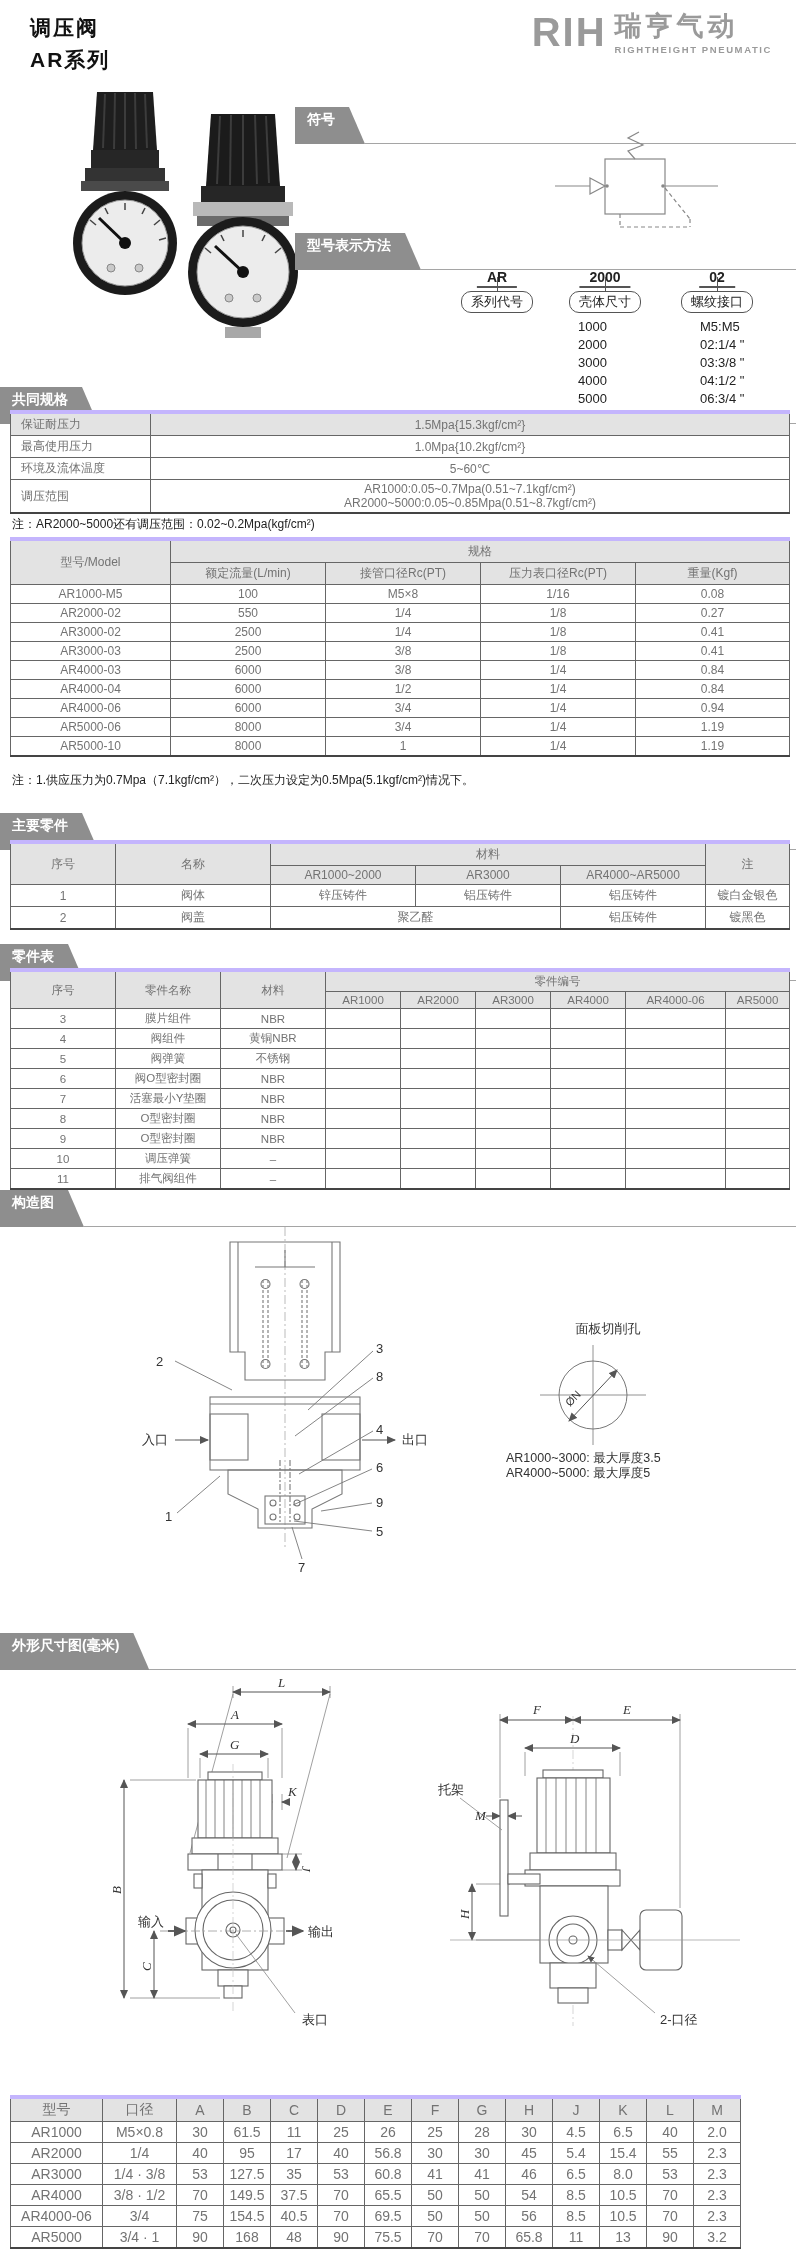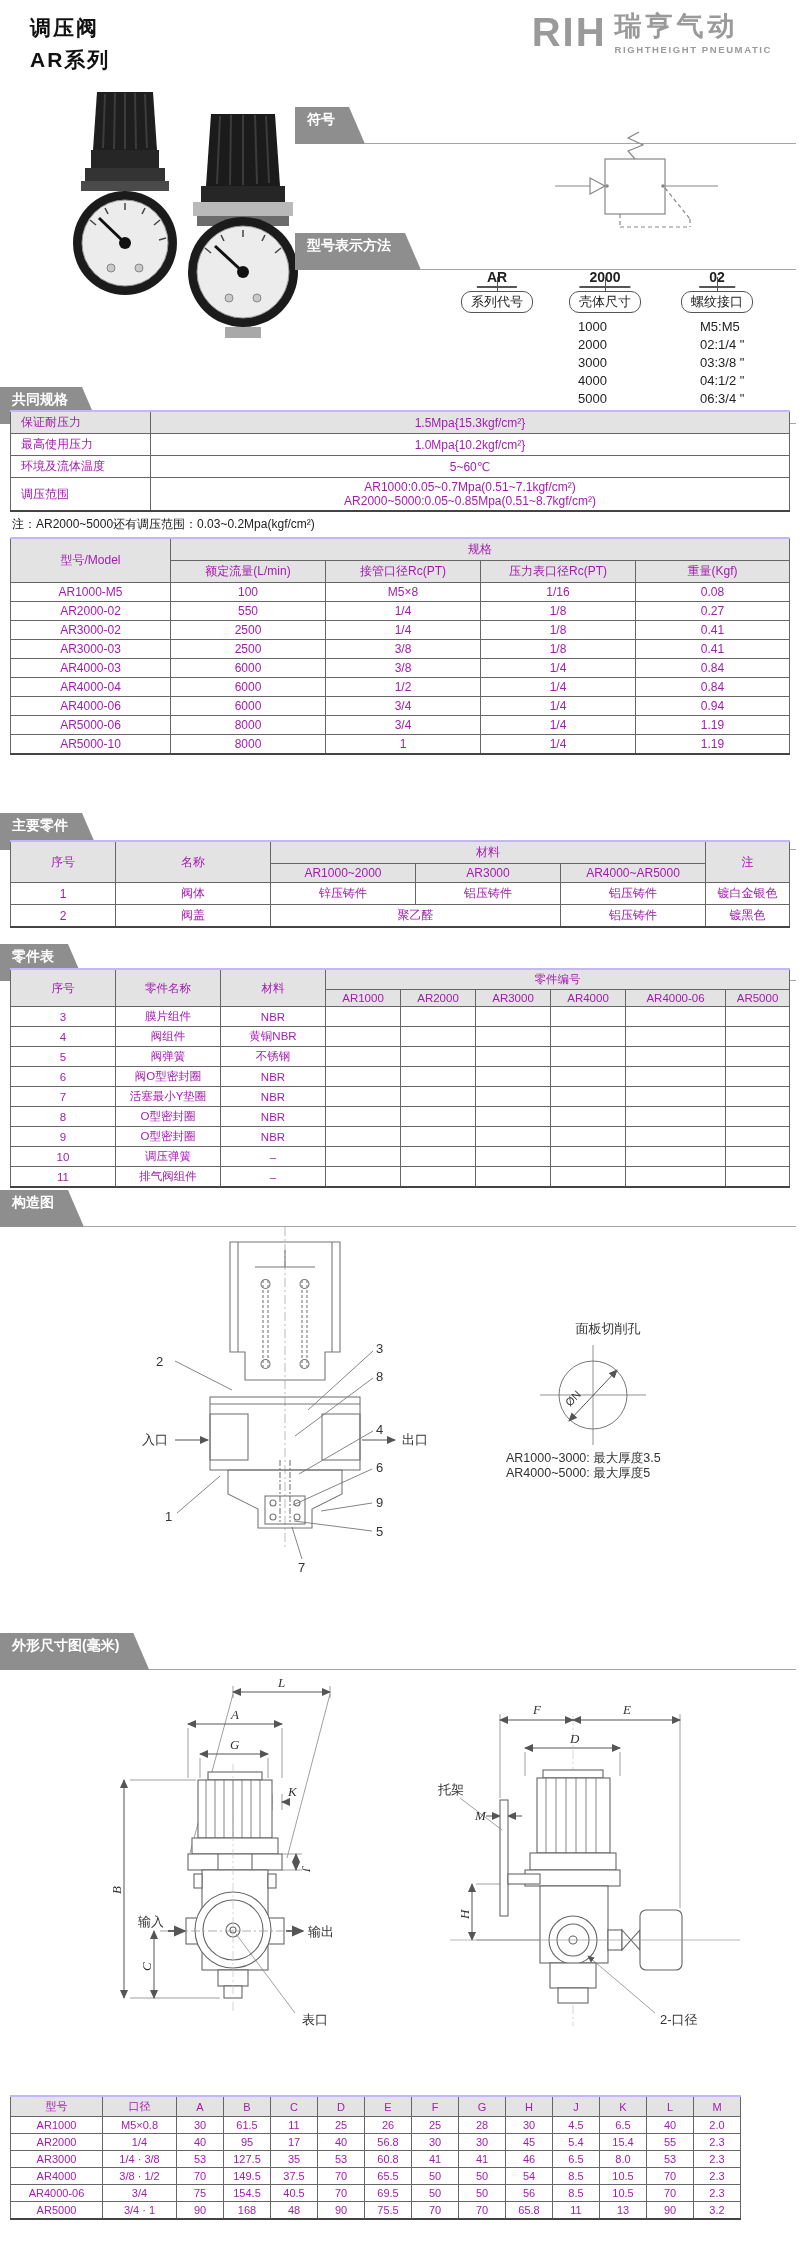--- a/index.html
+++ b/index.html
@@ -12,22 +12,22 @@
   .logo .col{margin-left:8px;display:flex;flex-direction:column;}
   .logo .cn{font-size:27px;font-weight:bold;letter-spacing:4px;line-height:32px;}
   .logo .en{font-size:9.5px;font-weight:bold;letter-spacing:1.6px;margin-top:2px;}
   
   .sec{position:absolute;display:flex;align-items:flex-end;left:0;right:4px;}
   .sec .tab{background:#8e8e8e;color:#fff;font-size:14px;font-weight:bold;line-height:22px;
             padding:1px 30px 14px 12px;clip-path:polygon(0 0,calc(100% - 16px) 0,100% 100%,0 100%);}
   .sec .line{flex:1;height:1px;background:#a5a5a5;}
   .sec.right{left:295px;}
   
-  table.tbl{position:absolute;left:10px;border-collapse:collapse;font-size:12px;color:#a21caf;
-            border-top:2px solid #c4b5fd;border-bottom:2px solid #444;table-layout:fixed;}
+  table.tbl{position:absolute;left:10px;border-collapse:collapse;font-size:12px;color:#737373;
+            border-top:4px solid #c4b5fd;border-bottom:2px solid #444;table-layout:fixed;}
   .tbl th,.tbl td{border:1px solid #666;text-align:center;padding:2px 3px;font-weight:normal;
                   overflow:hidden;white-space:nowrap;}
   .tbl thead th{background:#e3e3e3;}
   .shaded{background:#e3e3e3;}
   .note{position:absolute;left:12px;font-size:12px;color:#222;}
   
   .mc{position:absolute;left:295px;top:256px;width:505px;height:180px;font-size:13px;}
   .mc .code{position:absolute;top:0;transform:translateX(-50%);font-weight:bold;font-size:14px;
             border-bottom:2px solid #555;padding:13px 10px 1px 10px;}
   .mc .vline{position:absolute;top:21px;width:1px;height:14px;background:#555;}
@@ -190,21 +190,21 @@
       </tr>
       <tr>
         <td style="text-align:left;padding-left:10px">调压范围</td>
         <td>
           <div>AR1000:0.05~0.7Mpa(0.51~7.1kgf/cm²)</div>
           <div>AR2000~5000:0.05~0.85Mpa(0.51~8.7kgf/cm²)</div>
         </td>
       </tr>
     </tbody>
   </table>
-  <div class="note" style="top:516px">注：AR2000~5000还有调压范围：0.03~0.2Mpa(kgf/cm²)</div>
+  <div class="note" style="top:516px">注：AR2000~5000还有调压范围：0.02~0.2Mpa(kgf/cm²)</div>
 
   <table class="tbl" style="top:537px;width:780px">
     <colgroup>
         <col style="width:160px">
         <col style="width:155px">
         <col style="width:155px">
         <col style="width:155px">
         <col>
       </colgroup>
     <thead>
@@ -278,20 +278,21 @@
         </tr>
         <tr>
           <td>AR5000-10</td>
           <td>8000</td>
           <td>1</td>
           <td>1/4</td>
           <td>1.19</td>
         </tr>
       </tbody>
   </table>
+  <div class="note" style="top:772px">注：1.供应压力为0.7Mpa（7.1kgf/cm²），二次压力设定为0.5Mpa(5.1kgf/cm²)情况下。</div>
 
   <div class="sec" style="top:813px">
     <div class="tab">主要零件</div>
     <div class="line"></div>
   </div>
   <table class="tbl" style="top:840px;width:780px">
     <colgroup>
         <col style="width:105px">
         <col style="width:155px">
         <col style="width:145px">
@@ -681,21 +682,21 @@
     <line x1="168" y1="298" x2="235" y2="355" stroke="#888" stroke-width="0.8" marker-start="url(#ar)"></line>
     <text class="dimtx" x="113" y="56">F</text>
     <text class="dimtx" x="203" y="56">E</text>
     <text class="dimtx" x="150" y="85">D</text>
     <text class="dimtx" x="55" y="162">M</text>
     <text class="dimtx" x="42" y="260" transform="rotate(-90 46 257)">H</text>
     <text class="cntx" x="18" y="136">托架</text>
     <text class="cntx" x="240" y="366">2-口径</text>
   </svg>
 
-  <table class="tbl" style="top:2095px;width:668px;font-size:11px">
+  <table class="tbl" style="top:2095px;width:668px;font-size:14px">
     <colgroup>
         <col style="width:92px">
         <col style="width:74px">
         <col style="width:47px">
         <col style="width:47px">
         <col style="width:47px">
         <col style="width:47px">
         <col style="width:47px">
         <col style="width:47px">
         <col style="width:47px">

